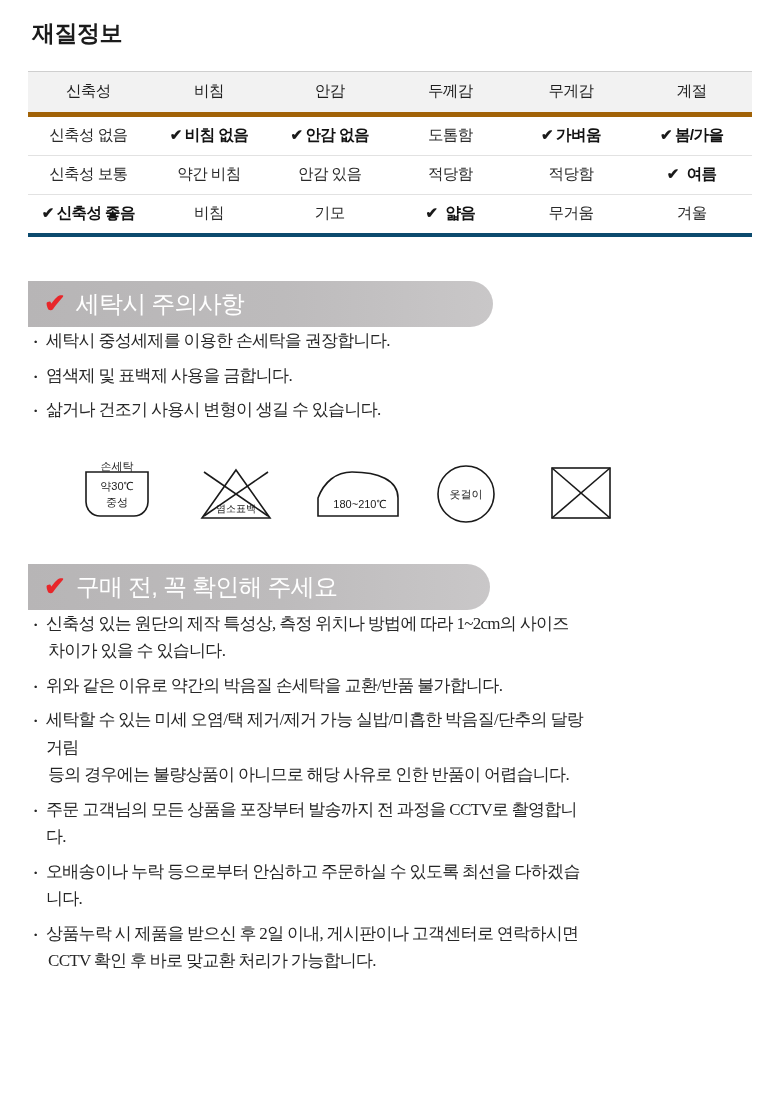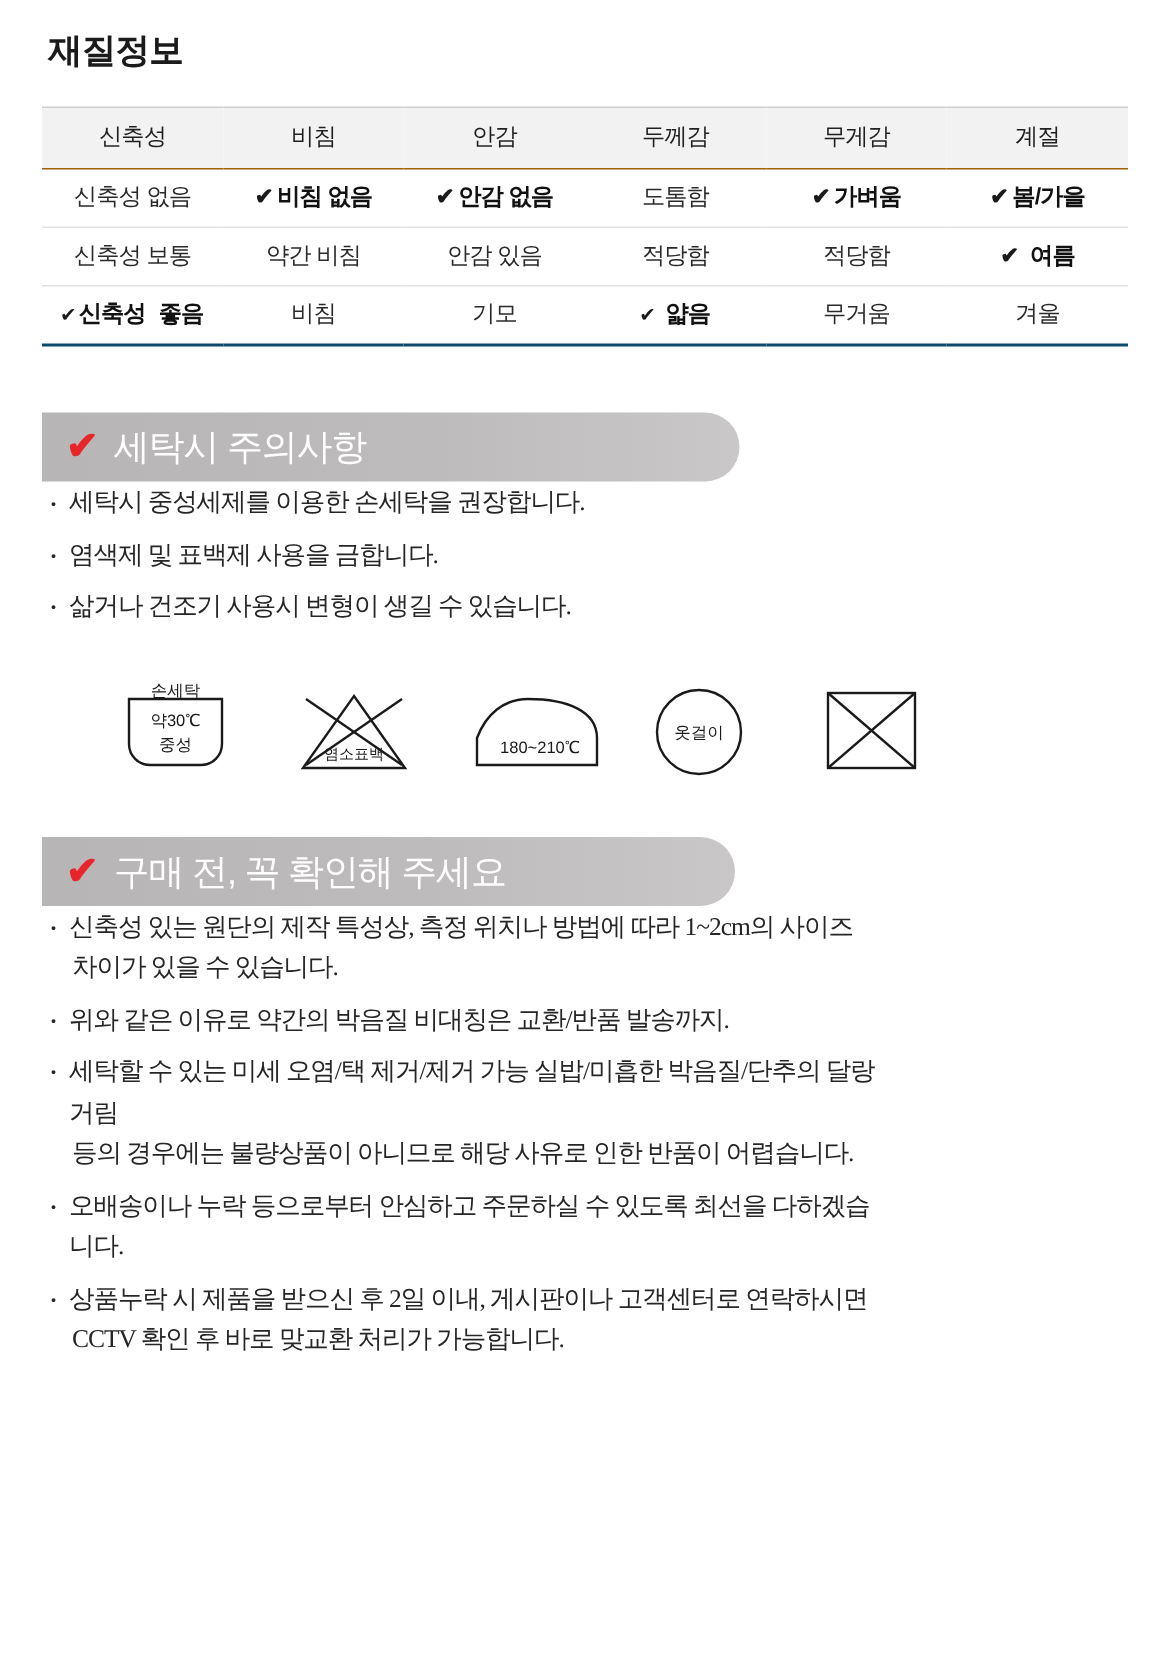--- a/index.html
+++ b/index.html
@@ -41,31 +41,30 @@
   .mat-table td {
     text-align: center;
     font-size: 15.5px;
     letter-spacing: -0.6px;
     padding: 8px 0 9px 0;
     color: #2a2a2a;
   }
   .mat-table thead th {
     background: #f2f2f2;
     border-top: 1px solid #cfcfcf;
-    border-bottom: 1px solid #a16207;
+    border-bottom: 5px solid #a16207;
     font-weight: normal;
     color: #1f1f1f;
     padding: 9px 0 10px 0;
   }
   .mat-table tbody tr td {
     border-bottom: 1px solid #e2e2e2;
   }
   .mat-table tbody tr:last-child td {
-    border-bottom: 2px solid #0c4a6e;
-    font-family: Liberation Mono, monospace;
+    border-bottom: 4px solid #0c4a6e;
   }
   .cell-inner {
     display: inline-block;
     position: relative;
     white-space: nowrap;
   }
   .cell-sel {
     font-weight: bold;
     color: #111;
   }
@@ -269,27 +268,30 @@
       <span class="ribbon-text">구매 전, 꼭 확인해 주세요</span>
     </div>
   </div>
 
   <ul class="bullets notice-list">
     <li>
       <span>신축성 있는 원단의 제작 특성상, 측정 위치나 방법에 따라 1~2cm의 사이즈</span>
       <span class="ln2">차이가 있을 수 있습니다.</span>
     </li>
     <li>
-      <span>위와 같은 이유로 약간의 박음질 비대칭은 교환/반품 발송까지.</span>
+      <span>위와 같은 이유로 약간의 박음질 손세탁을 교환/반품 불가합니다.</span>
     </li>
     <li>
       <span>세탁할 수 있는 미세 오염/택 제거/제거 가능 실밥/미흡한 박음질/단추의 달랑거림</span>
       <span class="ln2">등의 경우에는 불량상품이 아니므로 해당 사유로 인한 반품이 어렵습니다.</span>
     </li>
     <li>
+      <span>주문 고객님의 모든 상품을 포장부터 발송까지 전 과정을 CCTV로 촬영합니다.</span>
+    </li>
+    <li>
       <span>오배송이나 누락 등으로부터 안심하고 주문하실 수 있도록 최선을 다하겠습니다.</span>
     </li>
     <li>
       <span>상품누락 시 제품을 받으신 후 2일 이내, 게시판이나 고객센터로 연락하시면</span>
       <span class="ln2">CCTV 확인 후 바로 맞교환 처리가 가능합니다.</span>
     </li>
   </ul>
 
   <div class="spacer-bottom"></div>
 </div>

